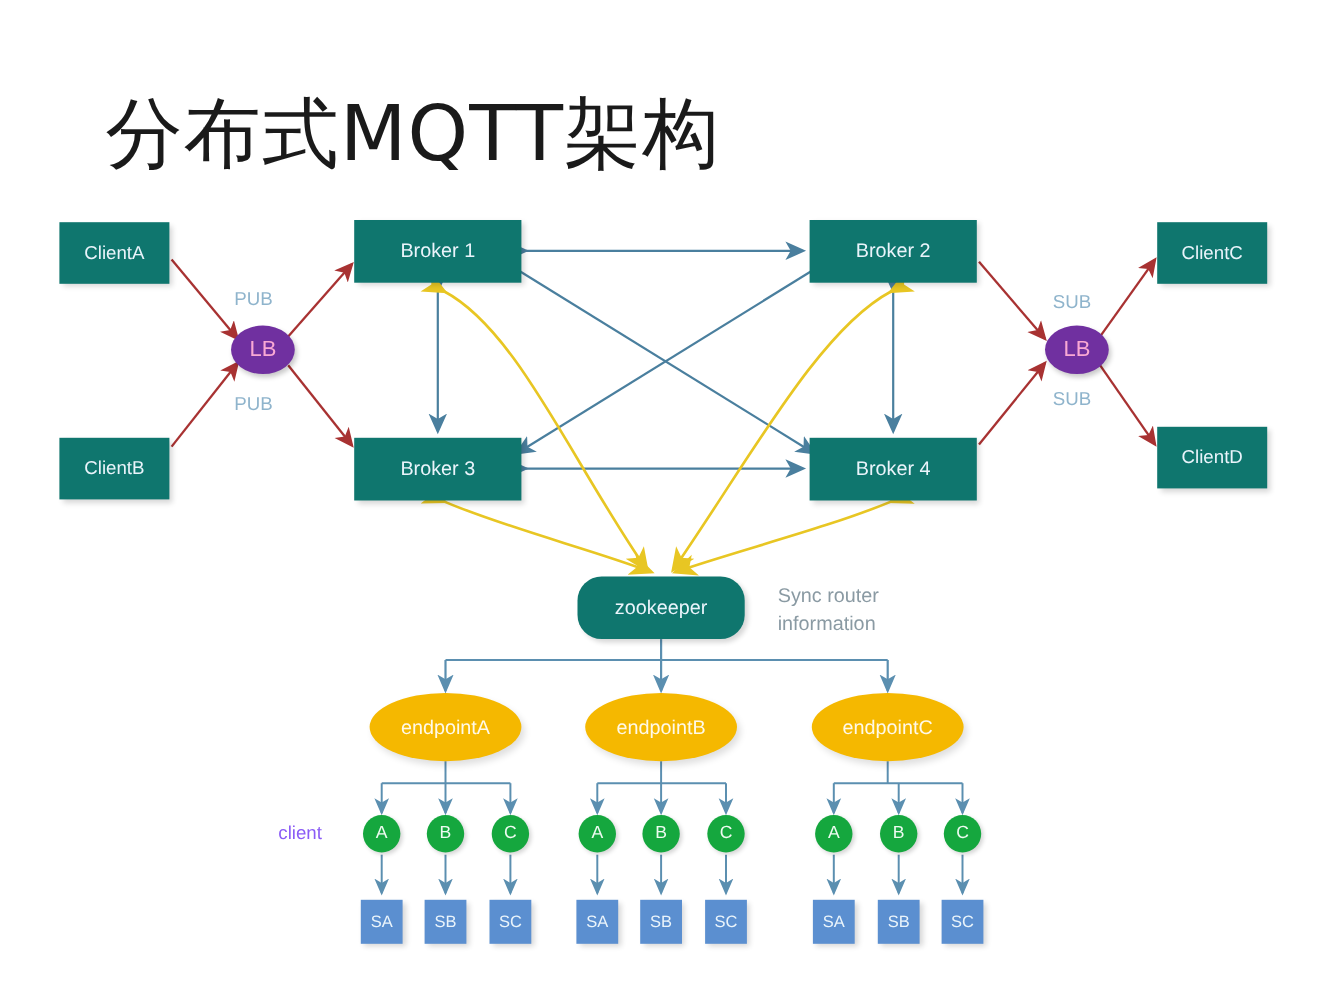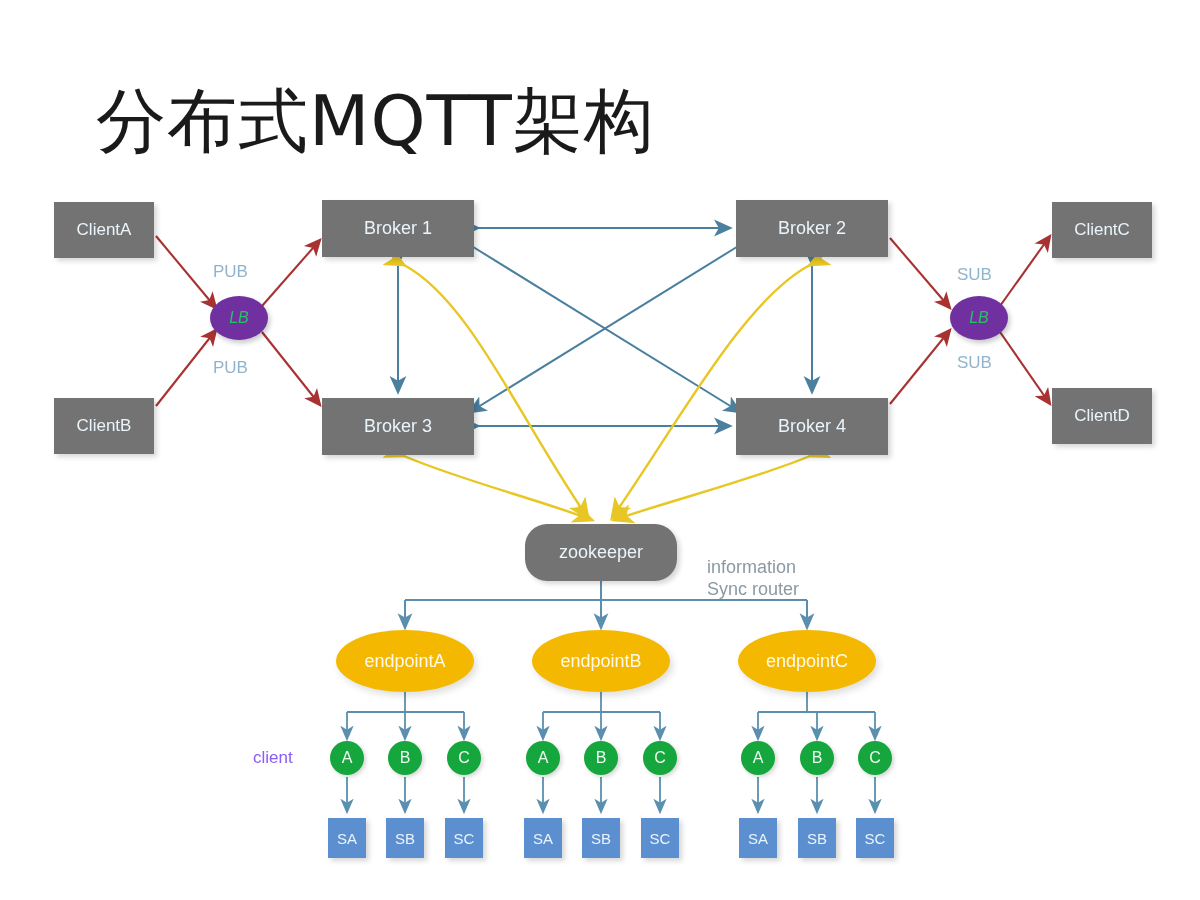--- a/index.html
+++ b/index.html
@@ -15,33 +15,32 @@
   .title{
     position:absolute;left:96px;top:82px;
     font-size:70px;line-height:78px;color:#1a1a1a;
     font-family:"DejaVu Sans","Liberation Sans",sans-serif;
     letter-spacing:1px;white-space:nowrap;
   }
 
   .node{position:absolute;display:flex;align-items:center;justify-content:center;text-align:center;}
 
   .box{
-    background:#737373;color:#eaf4fb;
+    background:#0f766e;color:#eaf4fb;
     box-shadow:3px 3px 5px rgba(0,0,0,.16);
   }
   .box.client{width:100px;height:56px;font-size:17px;}
   .box.broker{width:152px;height:57px;font-size:18px;}
   .box.zk{width:152px;height:57px;font-size:18px;border-radius:22px;}
   .box.s{width:38px;height:40px;font-size:15px;background:#5b8fd0;}
 
   .lb{
     width:58px;height:44px;border-radius:50%;
-    background:#7030a0;color:#22c55e;font-size:16px;
+    background:#7030a0;color:#f9a8d4;font-size:20px;
     box-shadow:2px 3px 5px rgba(0,0,0,.22);
-    font-style:italic;
   }
 
   .endpoint{
     width:138px;height:62px;border-radius:50%;
     background:#f5b800;color:#fff9e8;font-size:18px;
     box-shadow:3px 4px 7px rgba(0,0,0,.13);
   }
 
   .circle{
     width:34px;height:34px;border-radius:50%;
@@ -160,21 +159,21 @@
   <div class="lbl" style="left:957px;top:265px;">SUB</div>
   <div class="lbl" style="left:957px;top:353px;">SUB</div>
 
   <div class="node box broker" style="left:322px;top:200px;">Broker 1</div>
   <div class="node box broker" style="left:736px;top:200px;">Broker 2</div>
   <div class="node box broker" style="left:322px;top:398px;">Broker 3</div>
   <div class="node box broker" style="left:736px;top:398px;">Broker 4</div>
 
   <div class="node box zk" style="left:525px;top:524px;">zookeeper</div>
 
-  <div class="lbl gray" style="left:707px;top:528px;margin-top:48px;">Sync router</div>
+  <div class="lbl gray" style="left:707px;top:528px;">Sync router</div>
   <div class="lbl gray" style="left:707px;top:554px;">information</div>
 
   <div class="node endpoint" style="left:336px;top:630px;">endpointA</div>
   <div class="node endpoint" style="left:532px;top:630px;">endpointB</div>
   <div class="node endpoint" style="left:738px;top:630px;">endpointC</div>
 
   <div class="lbl client-lbl" style="left:253px;top:748px;">client</div>
 
   <div class="node circle" style="left:330px;top:741px;">A</div>
   <div class="node circle" style="left:388px;top:741px;">B</div>

